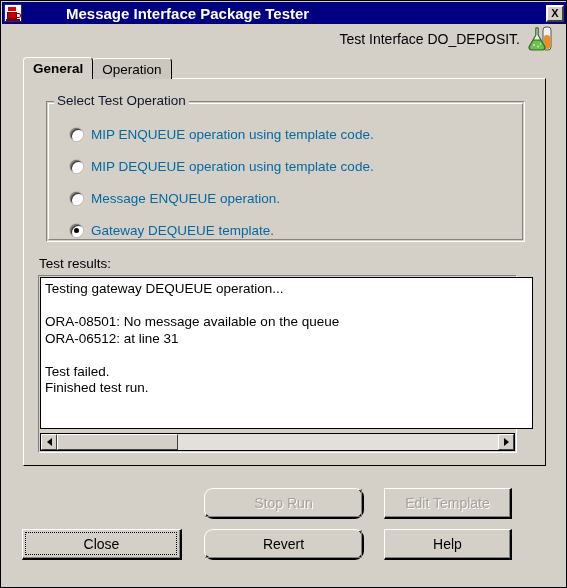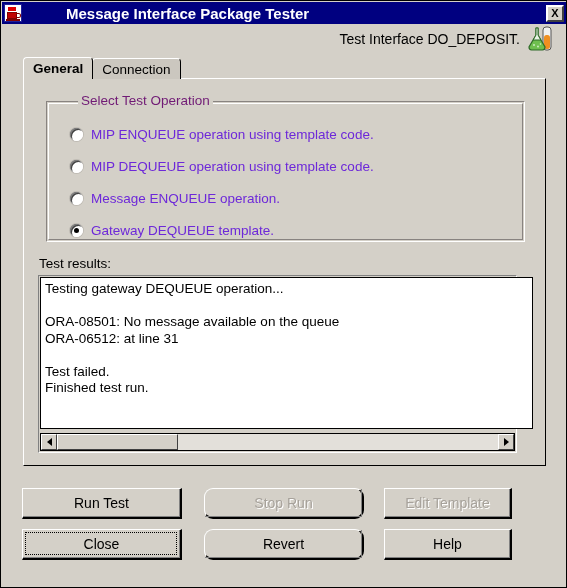--- a/index.html
+++ b/index.html
@@ -203,25 +203,24 @@
     border-right: 1px solid #888380;
     border-bottom: 1px solid #888380;
     pointer-events: none;
   }
   .groupbox .gb-title {
     position: absolute;
     left: 8px; top: 0;
     background: #d4d0c8;
     padding: 0 3px;
     font-size: 13.5px;
-    color: #701a75;
+    color: #0f172a;
     line-height: 14px;
     z-index: 2;
     white-space: nowrap;
-    margin-left: 24px;
   }
   .radio-list {
     position: absolute;
     left: 0; top: 12px;
     right: 0; bottom: 0;
     padding: 12px 0 0 24px;
     box-sizing: border-box;
   }
   .radio-row {
     display: flex;
@@ -246,21 +245,21 @@
     position: absolute;
     left: 4px; top: 4px;
     width: 5px; height: 5px;
     border-radius: 50%;
     background: #000000;
     display: none;
   }
   .radio-row.checked .radio-mark .dot { display: block; }
   .radio-label {
     font-size: 13.5px;
-    color: #6d28d9;
+    color: #0369a1;
     white-space: nowrap;
   }
 
   
   .results-label {
     position: absolute;
     left: 15px; top: 177px;
     font-size: 13.5px;
     color: #000;
   }
@@ -410,21 +409,21 @@
         <circle cx="14.5" cy="18" r="0.8" fill="#d6f0cc"></circle>
       </svg>
     </div>
   </div>
 
   <div class="tabstrip">
     <div class="tab selected">
       <span>General</span>
     </div>
     <div class="tab unselected">
-      <span>Connection</span>
+      <span>Operation</span>
     </div>
   </div>
 
   <div class="tabpanel">
 
     <div class="groupbox">
       <div class="gb-border"></div>
       <div class="gb-title">Select Test Operation</div>
 
       <div class="radio-list">
@@ -473,24 +472,20 @@
           <div class="sb-thumb"></div>
         </div>
         <div class="sb-btn">
             <span class="arrow-r"></span>
           </div>
       </div>
     </div>
 
   </div>
 
-  <div class="btn col1 row1">
-    <span class="inner"></span>
-    <span class="lbl">Run Test</span>
-  </div>
   <div class="btn col2 row1 disabled">
     <span class="inner"></span>
     <span class="lbl">Stop Run</span>
   </div>
   <div class="btn col3 row1 disabled">
     <span class="inner"></span>
     <span class="lbl">Edit Template</span>
   </div>
 
   <div class="btn col1 row2 focused">

